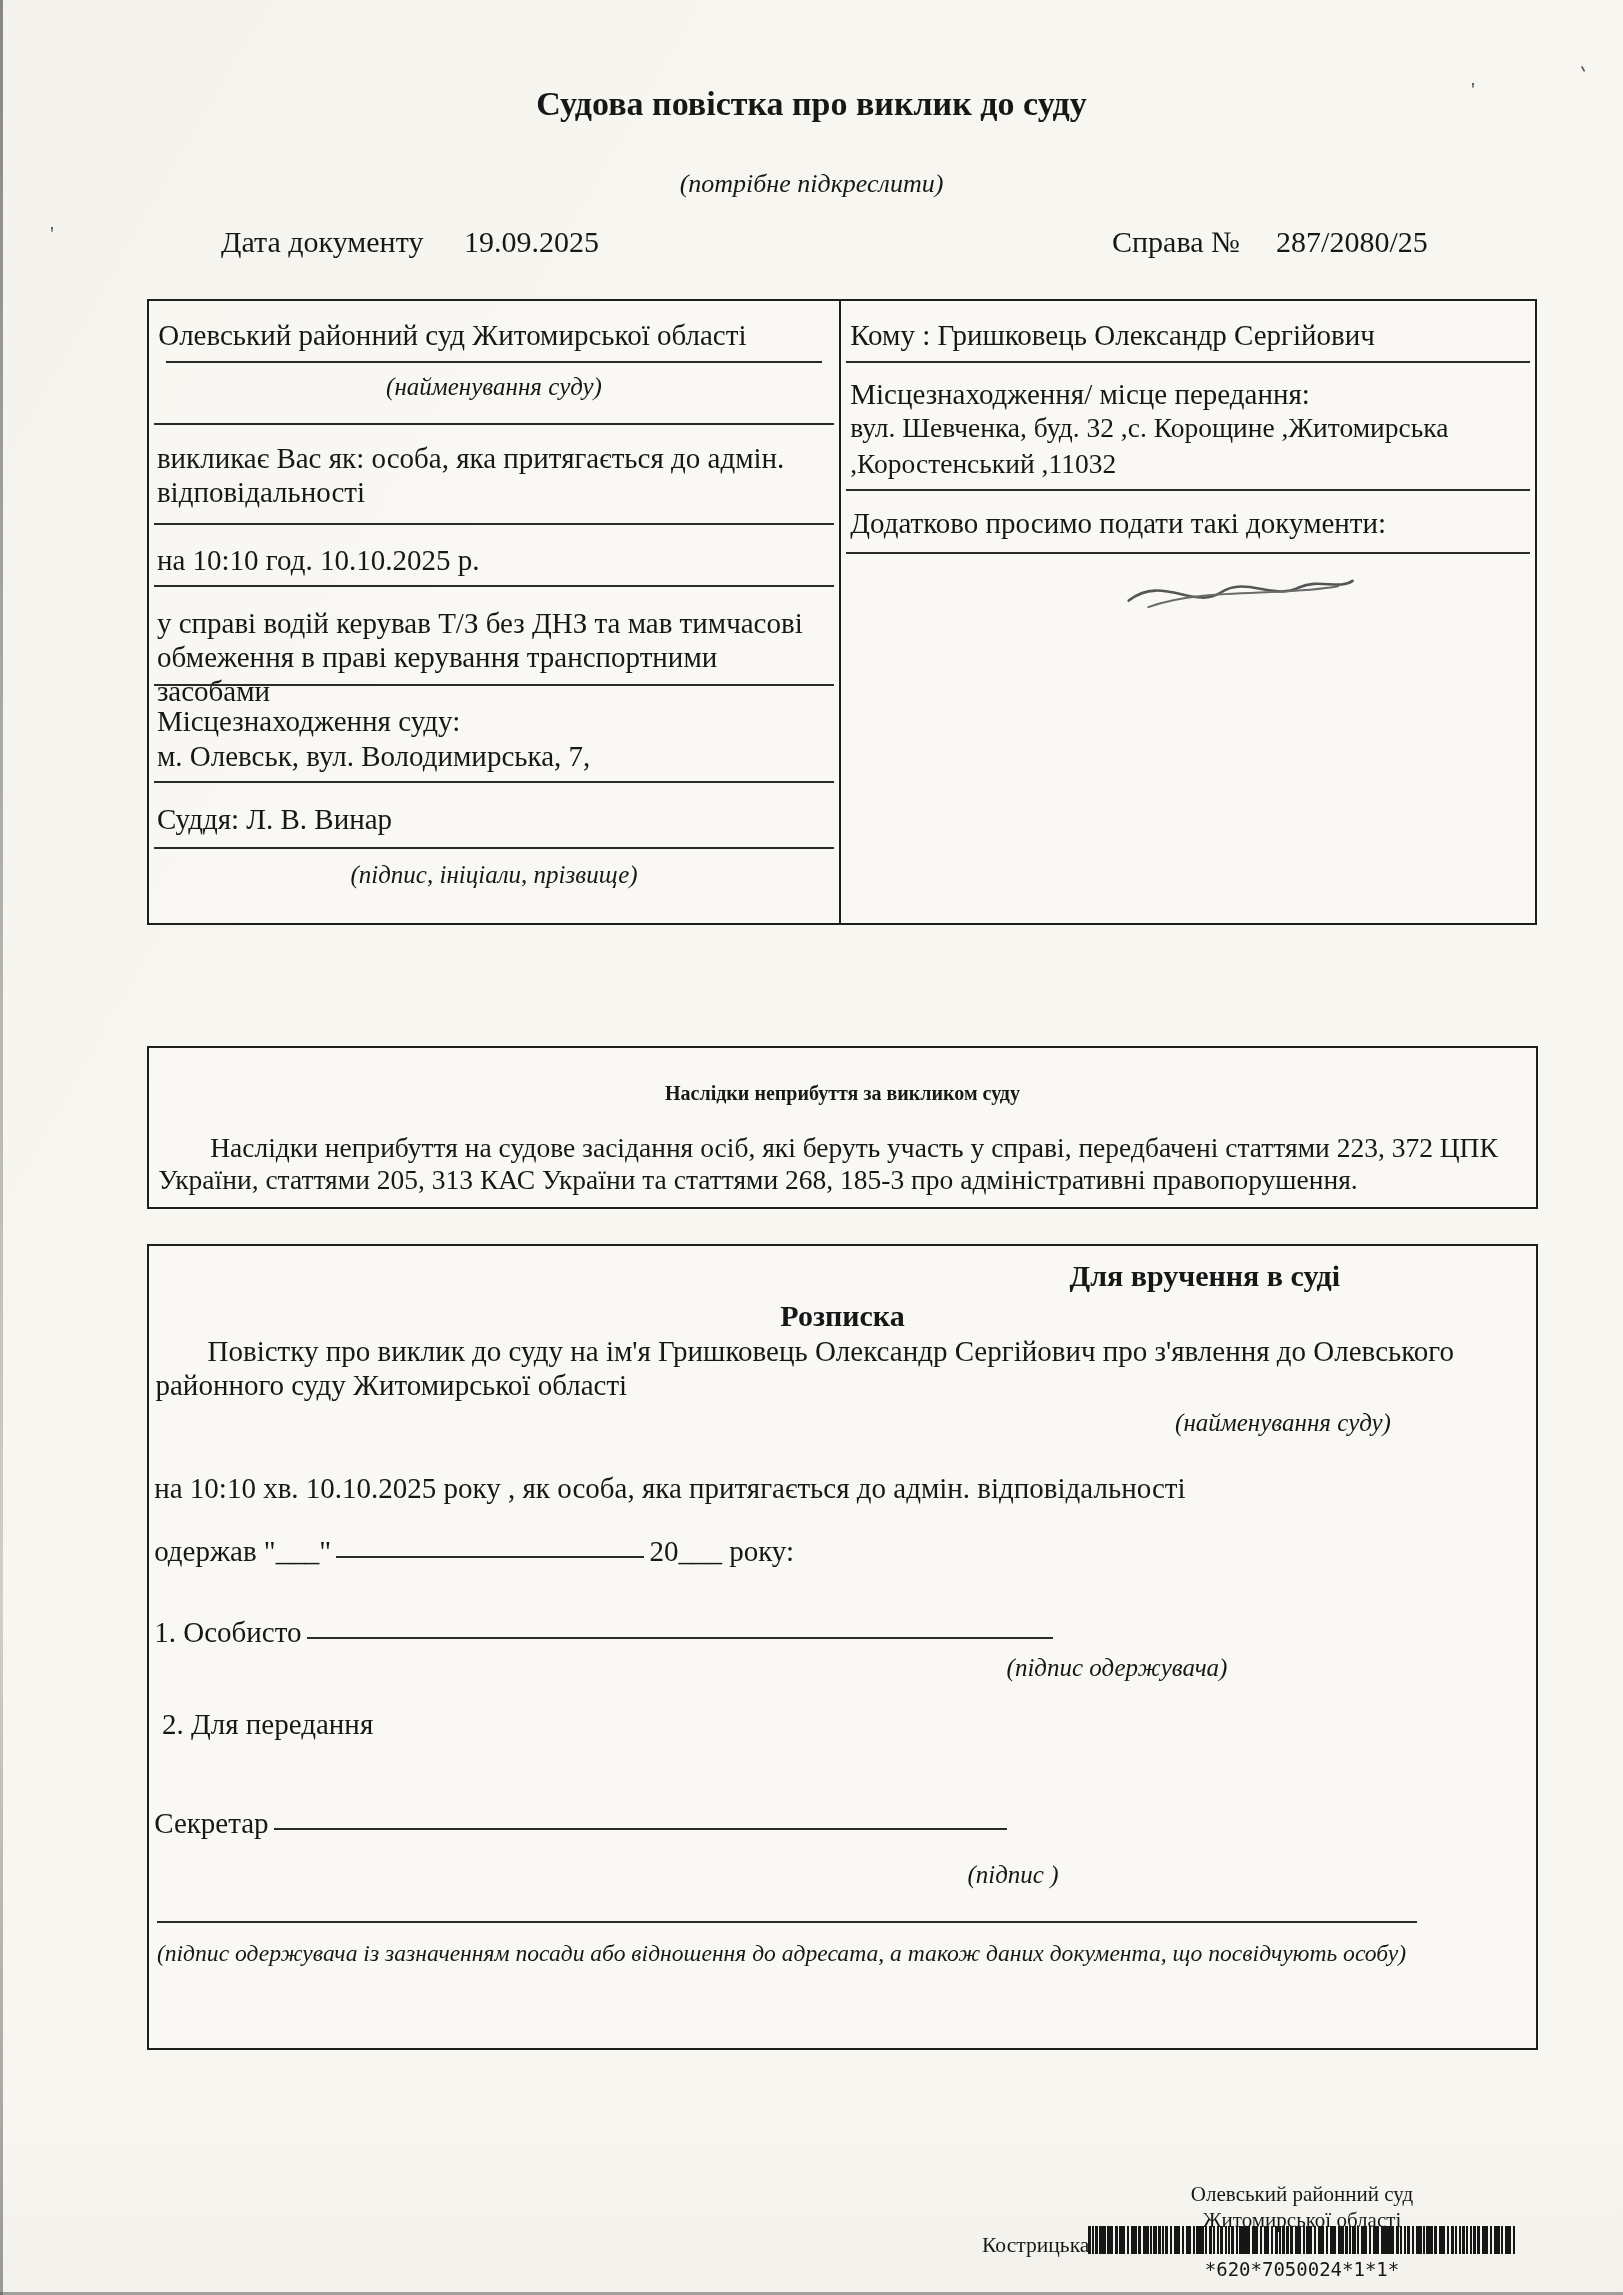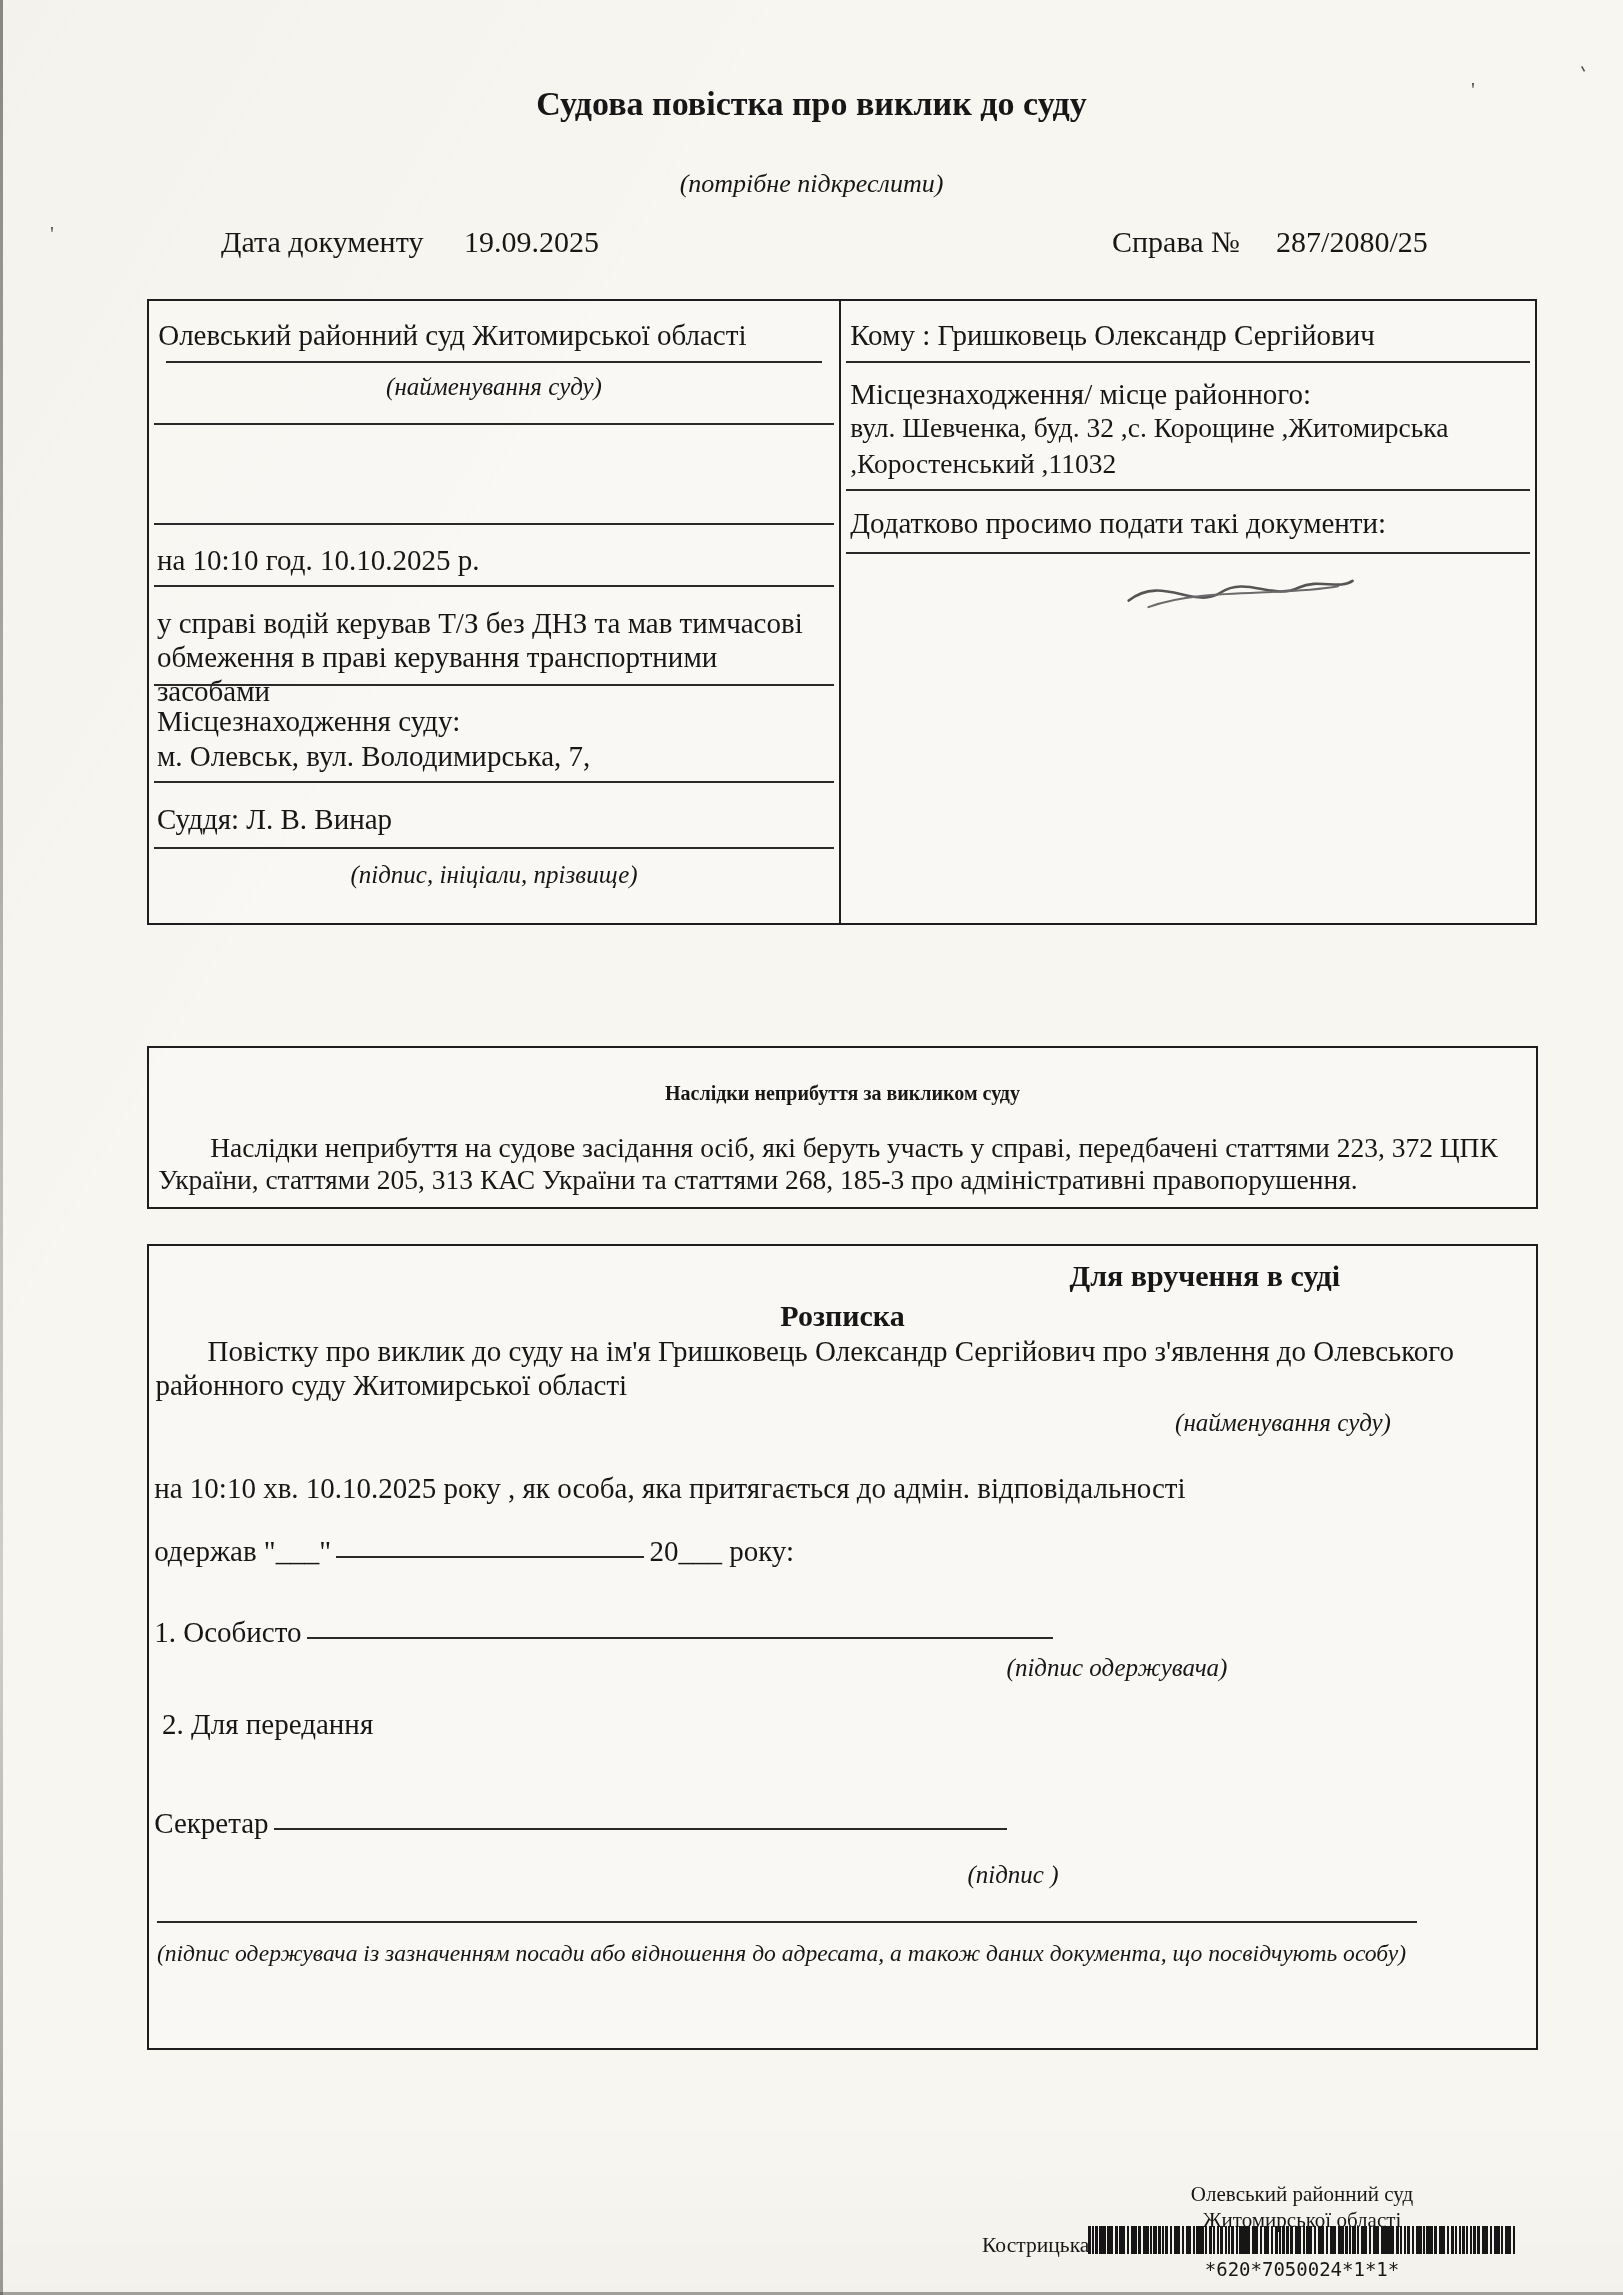--- a/index.html
+++ b/index.html
@@ -62,37 +62,38 @@
     <span style="margin-left:29px;">287/2080/25</span>
   </div>
 
   <div class="box mainbox" style="left:147px;top:299px;width:1386px;height:622px;">
 
     <div class="col" style="left:0;width:690px;">
       <div class="t" style="left:9.2px;top:17px;">Олевський районний суд Житомирської області</div>
       <div class="rule" style="left:17px;right:17px;top:60px;"></div>
       <div class="t caption center" style="left:0;top:71px;width:100%;">(найменування суду)</div>
       <div class="rule" style="left:5.2px;right:5.2px;top:122px;"></div>
+      <div class="t wrap" style="left:7.9px;top:140px;width:667px;">викликає Вас як:  особа, яка притягається до адмін. відповідальності</div>
       <div class="rule" style="left:5.2px;right:5.2px;top:222px;"></div>
       <div class="t" style="left:7.9px;top:242px;">на 10:10 год. 10.10.2025 р.</div>
       <div class="rule" style="left:5.2px;right:5.2px;top:284px;"></div>
       <div class="t wrap" style="left:7.9px;top:305px;width:674px;">у справі водій керував Т/З без ДНЗ та мав тимчасові обмеження в праві керування транспортними засобами</div>
       <div class="rule" style="left:5.2px;right:5.2px;top:383px;"></div>
       <div class="t" style="left:7.9px;top:403px;">Місцезнаходження суду:</div>
       <div class="t" style="left:7.9px;top:438px;">м. Олевськ, вул. Володимирська, 7,</div>
       <div class="rule" style="left:5.2px;right:5.2px;top:480px;"></div>
       <div class="t" style="left:7.9px;top:501px;">Суддя: Л. В. Винар</div>
       <div class="rule" style="left:5.2px;right:5.2px;top:546px;"></div>
       <div class="t caption center" style="left:0;top:559px;width:100%;">(підпис, ініціали, прізвище)</div>
     </div>
 
     <div class="col" style="left:690px;right:0;border-left:2.6px solid #1e1e1e;">
       <div class="t" style="left:9.2px;top:17px;">Кому : Гришковець Олександр Сергійович</div>
       <div class="rule" style="left:5.2px;right:5.2px;top:60px;"></div>
-      <div class="t" style="left:9.2px;top:76px;">Місцезнаходження/ місце районного:</div>
+      <div class="t" style="left:9.2px;top:76px;">Місцезнаходження/ місце передання:</div>
       <div class="t" style="left:9.2px;top:111px;font-size:27.5px;">вул. Шевченка, буд. 32  ,с. Корощине  ,Житомирська</div>
       <div class="t" style="left:9.2px;top:147px;font-size:27.5px;">,Коростенський ,11032</div>
       <div class="rule" style="left:5.2px;right:5.2px;top:188px;"></div>
       <div class="t" style="left:9.2px;top:205px;">Додатково просимо подати такі документи:</div>
       <div class="rule" style="left:5.2px;right:5.2px;top:251px;"></div>
       <div class="abs" style="left:281px;top:259px;">
         <svg width="236" height="72" viewBox="0 0 360 110">
           <path d="M10,62 C60,22 110,76 150,50 C190,24 230,62 270,42 C300,28 332,46 352,32" stroke="#555" fill="none" stroke-width="4" stroke-linecap="round"></path>
           <path d="M40,72 C120,42 240,56 330,40" stroke="#6a6a6a" fill="none" stroke-width="3" stroke-linecap="round"></path>
         </svg>

